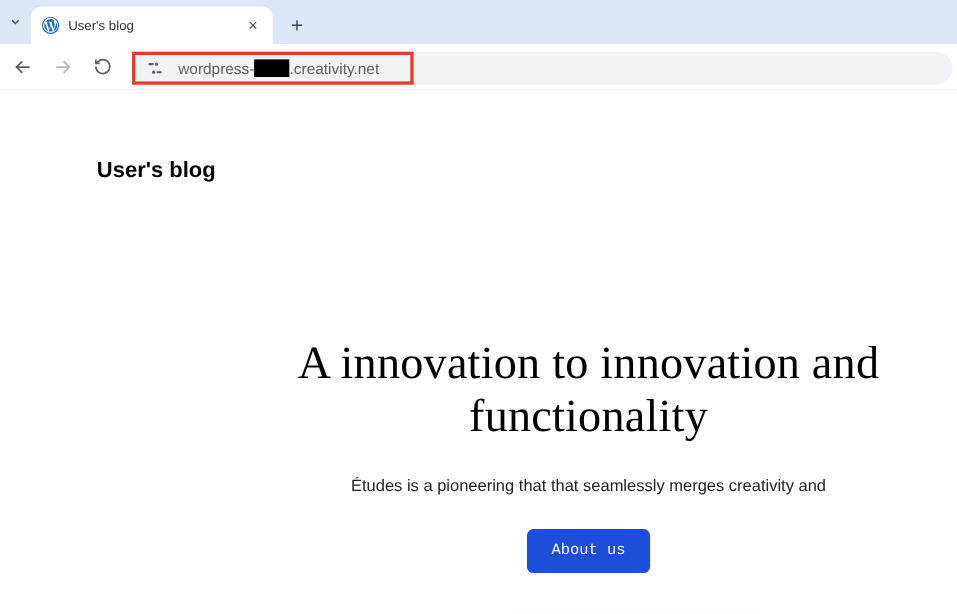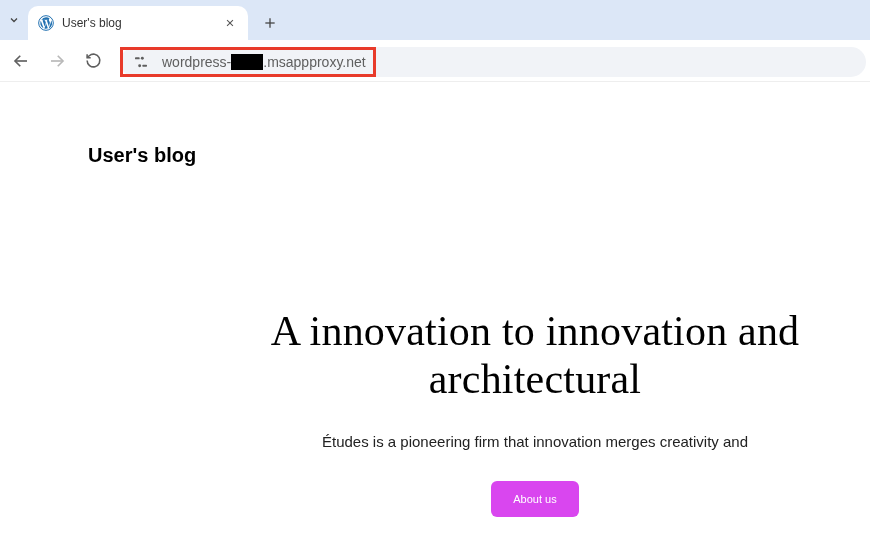--- a/index.html
+++ b/index.html
@@ -143,27 +143,28 @@
       letter-spacing: 0.2px;
     }
     .hero-sub {
       font-size: 15px;
       color: #222;
       margin-top: 26px;
       line-height: 1.55;
     }
     .hero-btn {
       display: inline-block;
-      background: #d946ef;
+      background: #1d4ed8;
       color: #fff;
       padding: 12px 22px;
       border-radius: 6px;
-      font-size: 11px;
+      font-size: 14px;
       margin-top: 28px;
       cursor: pointer;
+      font-family: Liberation Mono, monospace;
     }
     
     .addr-outer {
       margin-left: 8px;
       flex: 1;
       position: relative;
     }
     .red-box {
       position: absolute;
       left: 0;
@@ -245,33 +246,33 @@
         <svg width="16" height="16" viewBox="0 0 24 24" fill="#5f5f5f">
             <rect x="3" y="5" width="7" height="3" rx="1"></rect>
             <circle cx="14" cy="6.5" r="2.2"></circle>
             <rect x="14" y="16" width="7" height="3" rx="1"></rect>
             <circle cx="10" cy="17.5" r="2.2"></circle>
           </svg>
       </span>
       <span class="url">
         <span>wordpress-</span>
           <span class="redacted"></span>
-          <span>.msappproxy.net</span>
+          <span>.creativity.net</span>
       </span>
     </div>
   </div>
 </div>
 
 <div class="page">
   <div class="site-header">
     <div class="site-title">User's blog</div>
   </div>
   <div class="hero">
     <div class="hero-heading">
       <span>A innovation to innovation and</span><br>
-      <span>architectural</span>
+      <span>functionality</span>
     </div>
     <div class="hero-sub">
-      <span>Études is a pioneering firm that innovation merges creativity and</span><br>
+      <span>Études is a pioneering that that seamlessly merges creativity and</span><br>
     </div>
     <div class="hero-btn">About us</div>
   </div>
 </div>
 
 </body></html>

